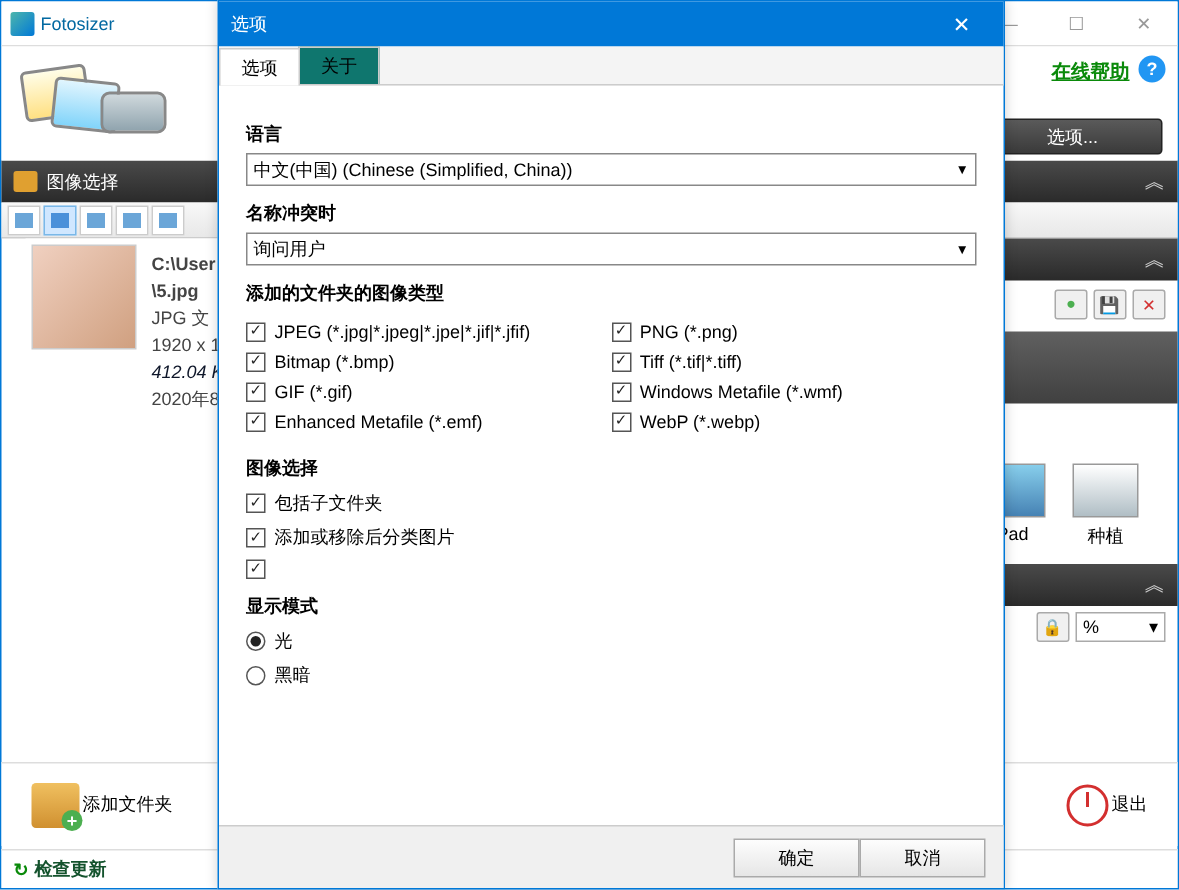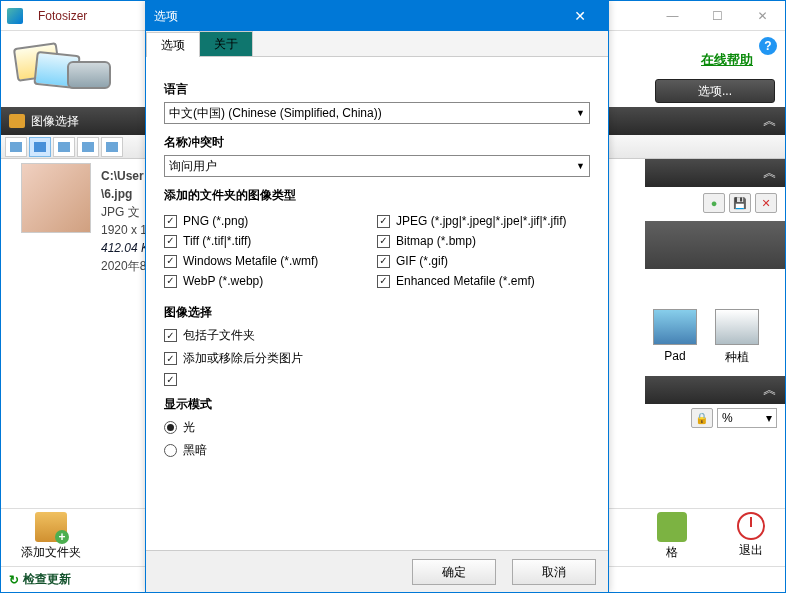--- a/index.html
+++ b/index.html
@@ -1,30 +1,30 @@
 <!DOCTYPE html>
 <html><head>
 <meta charset="utf-8">
 <style>
 * { box-sizing: border-box; margin: 0; padding: 0; font-family: "Microsoft YaHei", "Segoe UI", sans-serif; font-size: 12px; }
 body { width: 786px; height: 593px; overflow: hidden; background: #fff; position: relative; }
 
 
 .main-window { position: absolute; left: 0; top: 0; width: 786px; height: 593px; border: 1px solid #0078d7; }
 .main-titlebar { height: 30px; background: #fff; display: flex; align-items: center; padding-left: 6px; border-bottom: 1px solid #ddd; }
-.main-titlebar .title { margin-left: 15px; color: #7f1d1d; }
+.main-titlebar .title { margin-left: 4px; color: #0369a1; }
 .main-titlebar .win-controls { margin-left: auto; display: flex; }
 .main-titlebar .win-btn { width: 45px; height: 29px; display: flex; align-items: center; justify-content: center; color: #999; }
 .app-icon { width: 16px; height: 16px; background: linear-gradient(135deg,#4db6ac,#0078d7); border-radius: 2px; }
 
 .header-area { height: 76px; background: #fff; display: flex; align-items: center; padding: 0 8px; position: relative; }
 .logo-area { display: flex; align-items: center; gap: 4px; }
 .logo-img { width: 110px; height: 60px; position: relative; }
 .logo-frame { position: absolute; border: 2px solid #888; border-radius: 4px; background: #fff; }
-.help-link { position: absolute; right: 32px; top: 20px; color: #0a8a0a; font-weight: bold; text-decoration: underline; font-size: 13px; }
+.help-link { position: absolute; right: 32px; top: 8px; color: #0a8a0a; font-weight: bold; text-decoration: underline; font-size: 13px; }
 .help-icon { position: absolute; right: 8px; top: 6px; width: 18px; height: 18px; border-radius: 50%; background: #2196f3; color: #fff; text-align: center; line-height: 18px; font-weight: bold; }
 .options-btn { position: absolute; right: 10px; top: 48px; width: 120px; height: 24px; background: linear-gradient(#5a5a5a,#3a3a3a); color: #fff; border: 1px solid #222; border-radius: 3px; text-align: center; line-height: 22px; }
 
 .dark-bar { background: linear-gradient(#4a4a4a,#2a2a2a); color: #fff; height: 28px; display: flex; align-items: center; padding: 0 8px; font-size: 13px; }
 .dark-bar .folder-icon { width: 16px; height: 14px; background: #e0a030; border-radius: 2px; margin-right: 6px; }
 .dark-bar .chevron { margin-left: auto; color: #ccc; font-size: 14px; }
 
 .toolbar { height: 24px; background: linear-gradient(#f8f8f8,#e8e8e8); border-bottom: 1px solid #ccc; display: flex; align-items: center; padding: 0 4px; gap: 2px; }
 .view-btn { width: 22px; height: 20px; border: 1px solid #ccc; background: #fff; display: flex; align-items: center; justify-content: center; }
 .view-btn.active { background: #d0e7ff; border-color: #7ab8e8; }
@@ -38,52 +38,52 @@
 
 .right-panel { margin-left: auto; width: 140px; padding: 8px; }
 .right-thumbs { display: flex; gap: 18px; margin-bottom: 4px; margin-top: 40px; }
 .right-thumb { width: 44px; height: 36px; border: 1px solid #999; }
 .right-thumb-labels { display: flex; gap: 28px; text-align: center; }
 .right-toolbar { height: 24px; display: flex; gap: 4px; margin-bottom: 6px; justify-content: flex-end; align-items: center; }
 .tiny-btn { width: 22px; height: 20px; border: 1px solid #aaa; background: #f0f0f0; border-radius: 2px; display:flex; align-items:center; justify-content:center; font-size:11px; }
 .pct-select { width: 60px; height: 20px; border: 1px solid #aaa; display:flex; align-items:center; padding:0 4px; justify-content:space-between; }
 
 .bottom-bar { position: absolute; bottom: 28px; left: 0; right: 0; height: 56px; background: #fff; border-top: 1px solid #ddd; display: flex; align-items: center; padding: 0 20px; }
-.bottom-btn { display: flex; flex-direction: column; align-items: center; gap: 2px; }
+.bottom-btn { display: flex; flex-direction: row; align-items: center; gap: 2px; }
 .bottom-btn .bicon { width: 32px; height: 30px; }
 .add-folder-icon { background: linear-gradient(#f0c060,#d09030); border-radius: 3px; position: relative; }
 .add-folder-icon::after { content: "+"; position: absolute; right: -2px; bottom: -2px; width: 14px; height: 14px; background: #4caf50; color: #fff; border-radius: 50%; text-align: center; line-height: 14px; font-weight: bold; }
 .start-icon { width: 30px; height: 30px; background: #7cb342; border-radius: 4px; position: relative; }
 .exit-icon { width: 28px; height: 28px; background: #fff; border: 2px solid #d32f2f; border-radius: 50%; position: relative; }
 .exit-icon::after { content: ""; position: absolute; left: 50%; top: 3px; width: 2px; height: 10px; background: #d32f2f; margin-left: -1px; }
 .bottom-bar .right-btns { margin-left: auto; display: flex; gap: 50px; }
 
 .status-bar { position: absolute; bottom: 0; left: 0; right: 0; height: 26px; background: #fff; border-top: 1px solid #ddd; display: flex; align-items: center; padding: 0 8px; }
 .status-bar .check-update { color: #14532d; font-weight: bold; }
 .status-bar .refresh-icon { color: #0a8a0a; margin-right: 4px; font-weight: bold; }
 
 
-.dialog { position: absolute; left: 145px; top: 0; width: 464px; height: 593px; background: #fff; border: 1px solid #0078d7; box-shadow: 0 0 8px rgba(0,0,0,.2); display: flex; flex-direction: column; }
+.dialog { position: absolute; left: 145px; top: 0; width: 525px; height: 593px; background: #fff; border: 1px solid #0078d7; box-shadow: 0 0 8px rgba(0,0,0,.2); display: flex; flex-direction: column; }
 .dialog-titlebar { height: 30px; background: #0078d7; color: #fff; display: flex; align-items: center; padding: 0 8px; }
 .dialog-titlebar .close { margin-left: auto; width: 40px; text-align: center; font-size: 14px; }
 .tabs { height: 26px; background: #f4f4f4; border-bottom: 1px solid #ccc; display: flex; }
 .tab { padding: 4px 14px; border: 1px solid #ccc; border-bottom: none; background: #0f766e; margin-right: -1px; }
 .tab.active { background: #fff; position: relative; top: 1px; }
 .dialog-body { flex: 1; padding: 14px 18px; overflow: hidden; }
 .section-label { font-weight: bold; margin: 10px 0 4px; }
 .select { width: 100%; height: 22px; border: 1px solid #888; display: flex; align-items: center; padding: 0 4px; justify-content: space-between; }
 .select .arrow { font-size: 9px; }
 .checkbox-row { display: flex; align-items: center; gap: 6px; margin: 6px 0; }
 .checkbox { width: 13px; height: 13px; border: 1px solid #555; display: flex; align-items: center; justify-content: center; font-size: 10px; line-height: 1; }
 .checkbox.checked::before { content: "✓"; color: #222; }
 .radio { width: 13px; height: 13px; border: 1px solid #555; border-radius: 50%; display: flex; align-items: center; justify-content: center; }
 .radio.checked::before { content: ""; width: 7px; height: 7px; background: #222; border-radius: 50%; }
 .two-col { display: flex; }
 .two-col .col { flex: 1; }
-.dialog-footer { height: 42px; background: #f0f0f0; border-top: 1px solid #ccc; display: flex; align-items: center; justify-content: flex-end; gap: 16px; padding: 0 12px; }
+.dialog-footer { height: 42px; background: #f0f0f0; border-top: 1px solid #ccc; display: flex; align-items: center; justify-content: flex-end; gap: 0; padding: 0 12px; }
 .dlg-btn { width: 84px; height: 26px; border: 1px solid #aaa; background: linear-gradient(#fdfdfd,#e6e6e6); text-align: center; line-height: 24px; }
 .grey-band { background: linear-gradient(#606060,#404040); height: 48px; }
 </style>
 </head>
 <body>
 
 <div class="main-window">
   <div class="main-titlebar">
     <div class="app-icon"></div>
     <span class="title">Fotosizer</span>
@@ -130,21 +130,21 @@
         <div class="mini-icon"></div>
       </div>
   </div>
 
   <div class="content-row">
     <div class="file-list">
       <div style="display:flex;gap:6px">
         <div class="thumb"></div>
         <div class="file-info">
           <div style="font-weight:bold">C:\User</div>
-          <div style="font-weight:bold">\6.jpg</div>
+          <div style="font-weight:bold">\5.jpg</div>
           <div>JPG 文</div>
           <div>1920 x 1</div>
           <div class="muted">412.04 K</div>
           <div>2020年8</div>
         </div>
       </div>
     </div>
 
     <div class="right-panel">
       <div class="dark-bar" style="margin:-8px -8px 4px -8px">
@@ -221,51 +221,51 @@
     <div class="select">
       <span>询问用户</span>
       <span class="arrow">▼</span>
     </div>
 
     <div class="section-label">添加的文件夹的图像类型</div>
     <div class="two-col">
       <div class="col">
         <div class="checkbox-row">
             <div class="checkbox checked"></div>
+            <span>JPEG (*.jpg|*.jpeg|*.jpe|*.jif|*.jfif)</span>
+          </div>
+        <div class="checkbox-row">
+            <div class="checkbox checked"></div>
+            <span>Bitmap (*.bmp)</span>
+          </div>
+        <div class="checkbox-row">
+            <div class="checkbox checked"></div>
+            <span>GIF (*.gif)</span>
+          </div>
+        <div class="checkbox-row">
+            <div class="checkbox checked"></div>
+            <span>Enhanced Metafile (*.emf)</span>
+          </div>
+      </div>
+      <div class="col">
+        <div class="checkbox-row">
+            <div class="checkbox checked"></div>
             <span>PNG (*.png)</span>
           </div>
         <div class="checkbox-row">
             <div class="checkbox checked"></div>
             <span>Tiff (*.tif|*.tiff)</span>
           </div>
         <div class="checkbox-row">
             <div class="checkbox checked"></div>
             <span>Windows Metafile (*.wmf)</span>
           </div>
         <div class="checkbox-row">
             <div class="checkbox checked"></div>
             <span>WebP (*.webp)</span>
-          </div>
-      </div>
-      <div class="col">
-        <div class="checkbox-row">
-            <div class="checkbox checked"></div>
-            <span>JPEG (*.jpg|*.jpeg|*.jpe|*.jif|*.jfif)</span>
-          </div>
-        <div class="checkbox-row">
-            <div class="checkbox checked"></div>
-            <span>Bitmap (*.bmp)</span>
-          </div>
-        <div class="checkbox-row">
-            <div class="checkbox checked"></div>
-            <span>GIF (*.gif)</span>
-          </div>
-        <div class="checkbox-row">
-            <div class="checkbox checked"></div>
-            <span>Enhanced Metafile (*.emf)</span>
           </div>
       </div>
     </div>
 
     <div class="section-label">图像选择</div>
     <div class="checkbox-row">
         <div class="checkbox checked"></div>
         <span>包括子文件夹</span>
       </div>
     <div class="checkbox-row">

